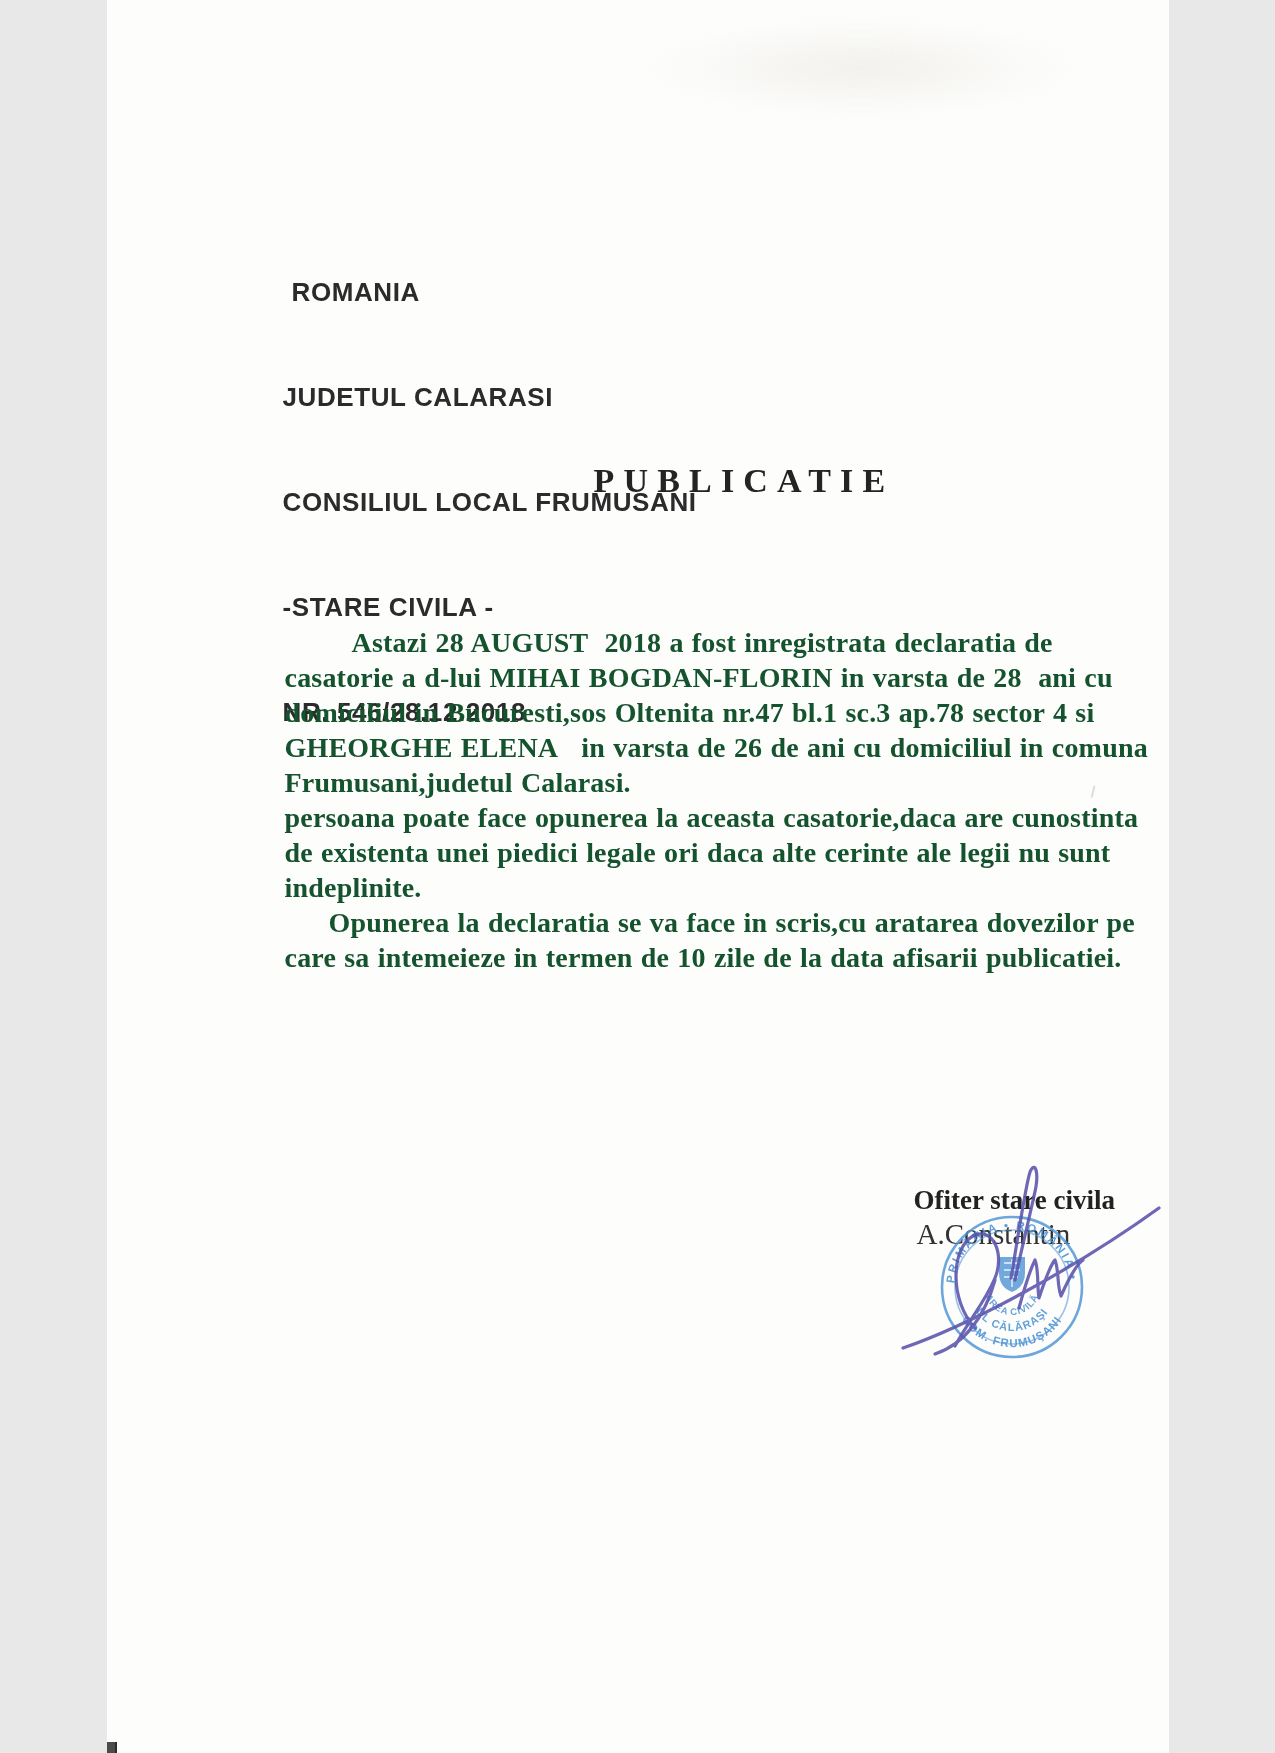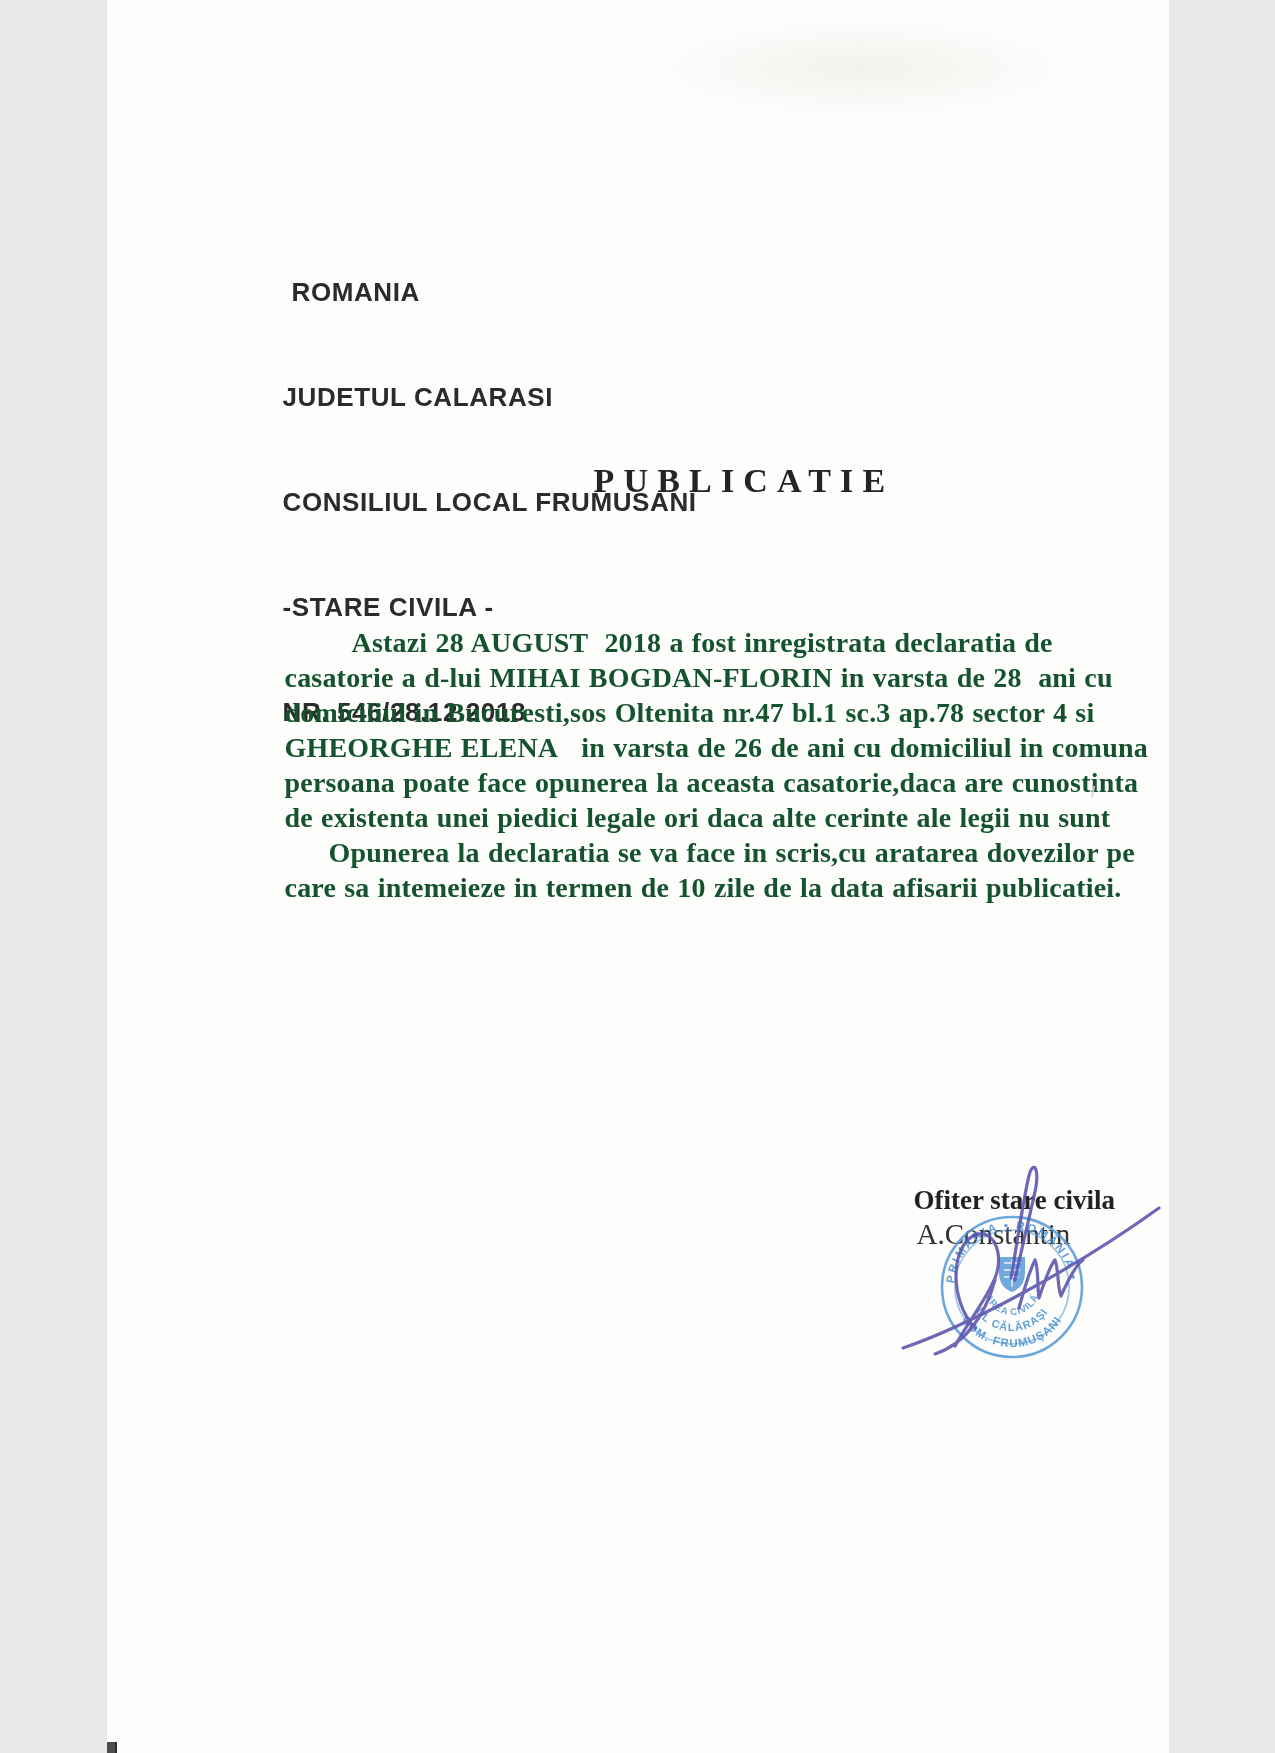--- a/index.html
+++ b/index.html
@@ -75,22 +75,24 @@
     <div class="h-line">NR. 546/28.12.2018</div>
   </div>
 
   <div class="doc-title">PUBLICATIE</div>
 
   <div class="body-text">
     <div class="b-line ind-a">Astazi 28 AUGUST  2018 a fost inregistrata declaratia de</div>
     <div class="b-line">casatorie a d-lui MIHAI BOGDAN-FLORIN in varsta de 28  ani cu</div>
     <div class="b-line">domiciliul in Bucuresti,sos Oltenita nr.47 bl.1 sc.3 ap.78 sector 4 si</div>
     <div class="b-line">GHEORGHE ELENA   in varsta de 26 de ani cu domiciliul in comuna</div>
+    <div class="b-line">Frumusani,judetul Calarasi.</div>
     <div class="b-line">persoana poate face opunerea la aceasta casatorie,daca are cunostinta</div>
     <div class="b-line">de existenta unei piedici legale ori daca alte cerinte ale legii nu sunt</div>
+    <div class="b-line">indeplinite.</div>
     <div class="b-line ind-c">Opunerea la declaratia se va face in scris,cu aratarea dovezilor pe</div>
     <div class="b-line">care sa intemeieze in termen de 10 zile de la data afisarii publicatiei.</div>
   </div>
 
   <div class="sig-block">
     <div class="sig-role">Ofiter stare civila</div>
     <div class="sig-name">A.Constantin</div>
   </div>
 
   <svg class="stamp-svg" width="148" height="148" viewBox="0 0 148 148" aria-hidden="true">

